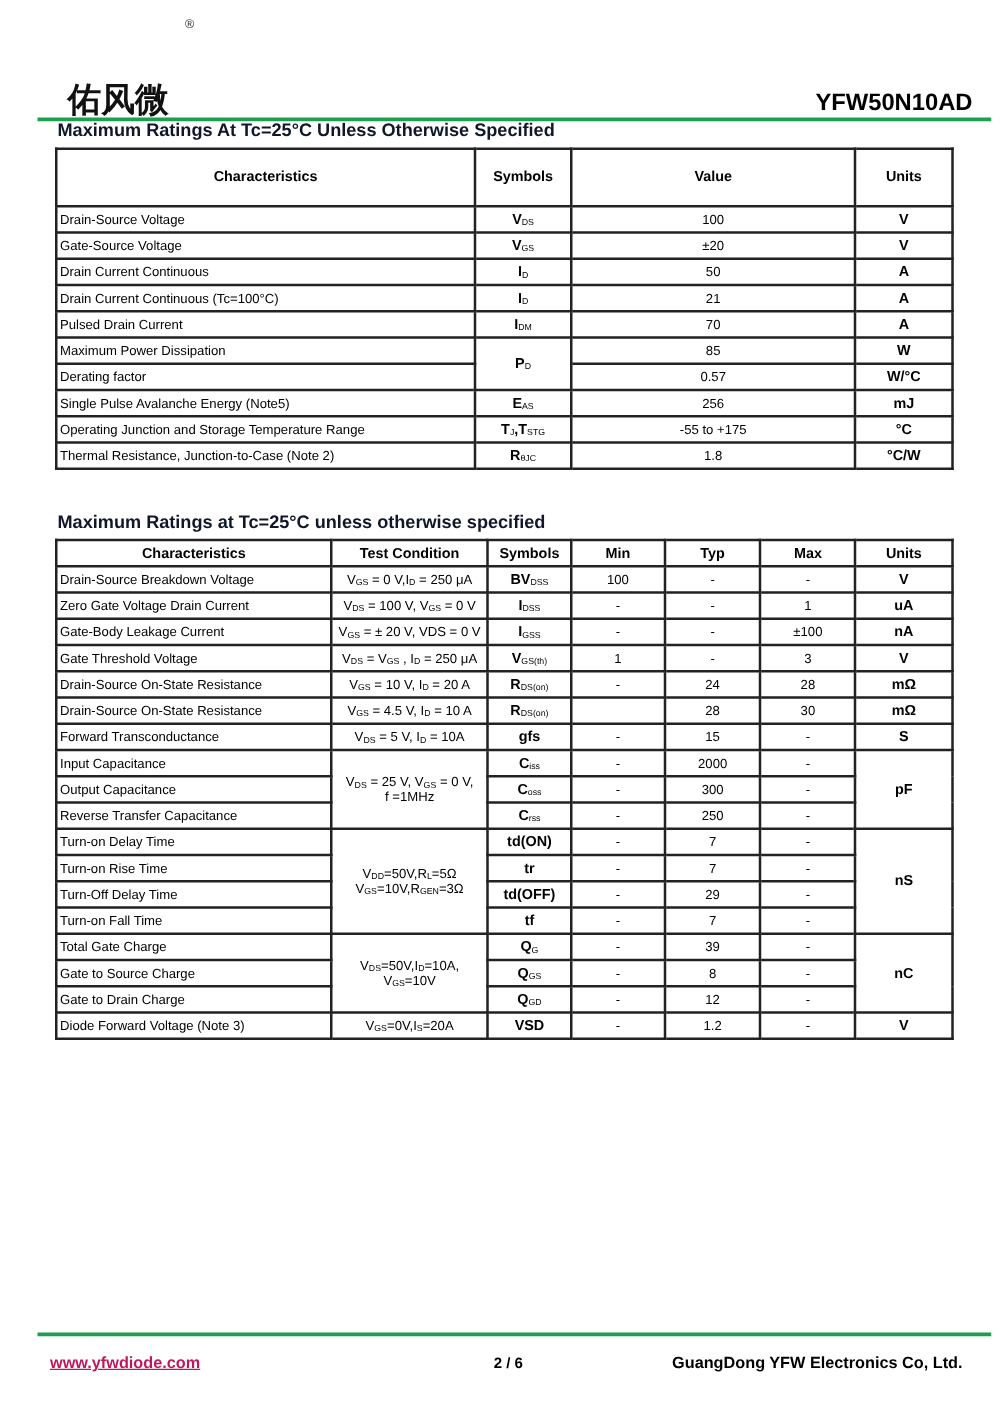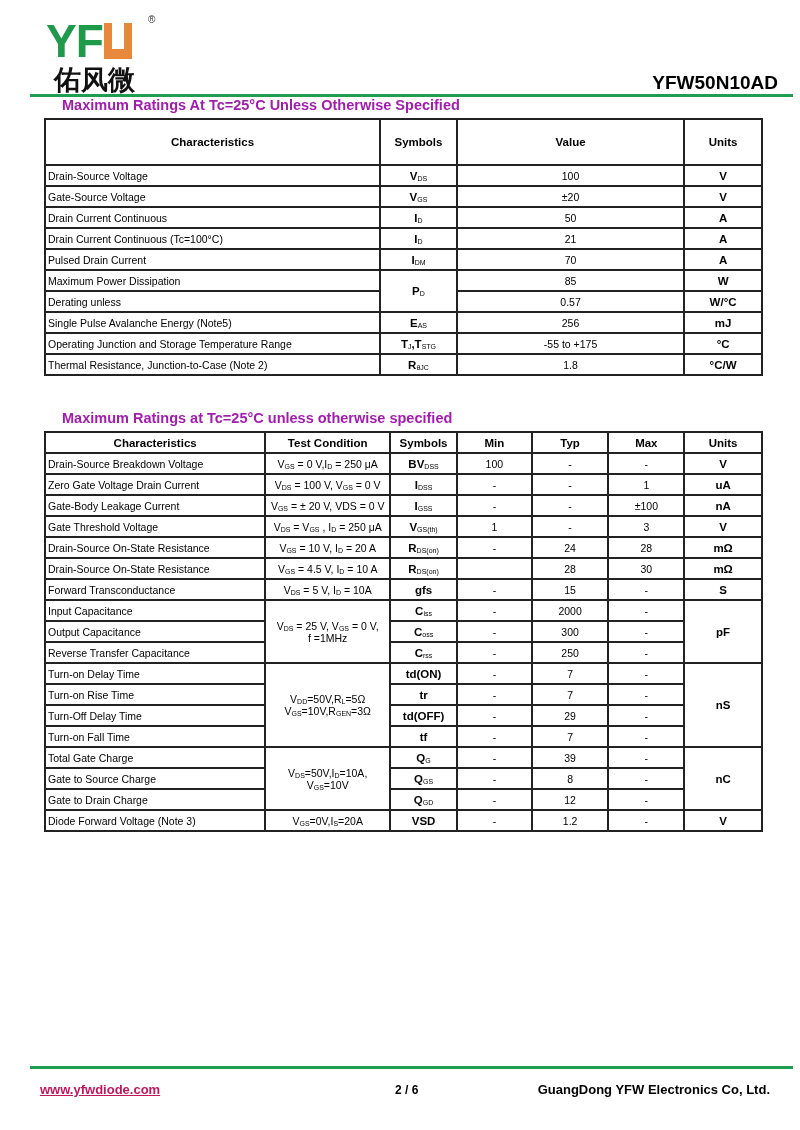--- a/index.html
+++ b/index.html
@@ -5,38 +5,37 @@
   html, body { margin:0; padding:0; background:#ffffff; }
   body { width:800px; height:1130px; position:relative; overflow:hidden; font-family:"Liberation Sans", sans-serif; color:#000; }
   .logo { position:absolute; left:44px; top:14px; width:120px; height:80px; }
   .logo-letters { position:absolute; left:2px; top:4px; font-weight:bold; font-size:46px; line-height:46px; letter-spacing:-1px; color:#1f9a4a; font-family:"Liberation Sans", sans-serif; }
   .logo-u { display:inline-block; width:28px; height:36px; background:#e8883a; vertical-align:top; margin-top:5px; position:relative; margin-left:1px; }
   .logo-u::after { content:""; position:absolute; left:8px; top:0; width:12px; height:26px; background:#fff; }
   .logo-reg { position:absolute; left:104px; top:0; font-size:10px; color:#333; }
   .logo-cn { position:absolute; left:10px; top:48px; font-size:27px; font-weight:bold; color:#111; font-family:"DejaVu Sans", sans-serif; letter-spacing:0px; }
   .part-no { position:absolute; right:22px; top:72px; font-size:19px; font-weight:bold; }
   .hr-green { position:absolute; left:30px; width:763px; height:3px; background:#1d9e50; }
-  .section-title { position:absolute; left:46px; font-size:14.5px; font-weight:bold; color:#a21caf; white-space:nowrap;margin-left:16px; }
+  .section-title { position:absolute; left:46px; font-size:14.5px; font-weight:bold; color:#0f172a; white-space:nowrap; }
   table { position:absolute; border-collapse:collapse; font-size:10.5px; }
   td, th { border:2px solid #222; padding:0 2px; height:19px; }
   th { font-weight:bold; font-size:11.5px; text-align:center; }
   td.l { text-align:left;margin-left:19px; }
   td.c { text-align:center; }
   td.b { font-weight:bold; text-align:center; font-size:11.5px; }
   sub { font-size:7px; vertical-align:-1px; font-weight:normal; }
   .sym { font-weight:bold; font-size:11.5px; }
   .footer-link { position:absolute; left:40px; top:1082px; font-size:13px; font-weight:bold; color:#be185d; text-decoration:underline; }
   .footer-page { position:absolute; left:395px; top:1083px; font-size:12px; font-weight:bold; }
   .footer-co { position:absolute; right:30px; top:1082px; font-size:13px; font-weight:bold; }
 </style>
 </head>
 <body>
 
 <div class="logo">
-  <div class="logo-letters"><span>YF</span><span class="logo-u"></span></div>
   <span class="logo-reg">®</span>
   <div class="logo-cn">佑风微</div>
 </div>
 <div class="part-no">YFW50N10AD</div>
 <div class="hr-green" style="top:94px;"></div>
 
 <div class="section-title" style="top:97px;">Maximum Ratings At Tc=25°C Unless Otherwise Specified</div>
 
 <table id="t1" style="left:44px; top:118px; width:719px;">
   <colgroup>
@@ -84,21 +83,21 @@
         <td class="c">70</td>
         <td class="b">A</td>
       </tr>
       <tr style="height: 21px;">
         <td class="l">Maximum Power Dissipation</td>
         <td class="c" rowspan="2"><span class="sym">P</span><sub>D</sub></td>
         <td class="c">85</td>
         <td class="b">W</td>
       </tr>
       <tr style="height: 21px;">
-        <td class="l">Derating unless</td>
+        <td class="l">Derating factor</td>
         <td class="c">0.57</td>
         <td class="b">W/°C</td>
       </tr>
       <tr style="height: 21px;">
         <td class="l">Single Pulse Avalanche Energy (Note5)</td>
         <td class="c"><span class="sym">E</span><sub>AS</sub></td>
         <td class="c">256</td>
         <td class="b">mJ</td>
       </tr>
       <tr style="height: 21px;">

